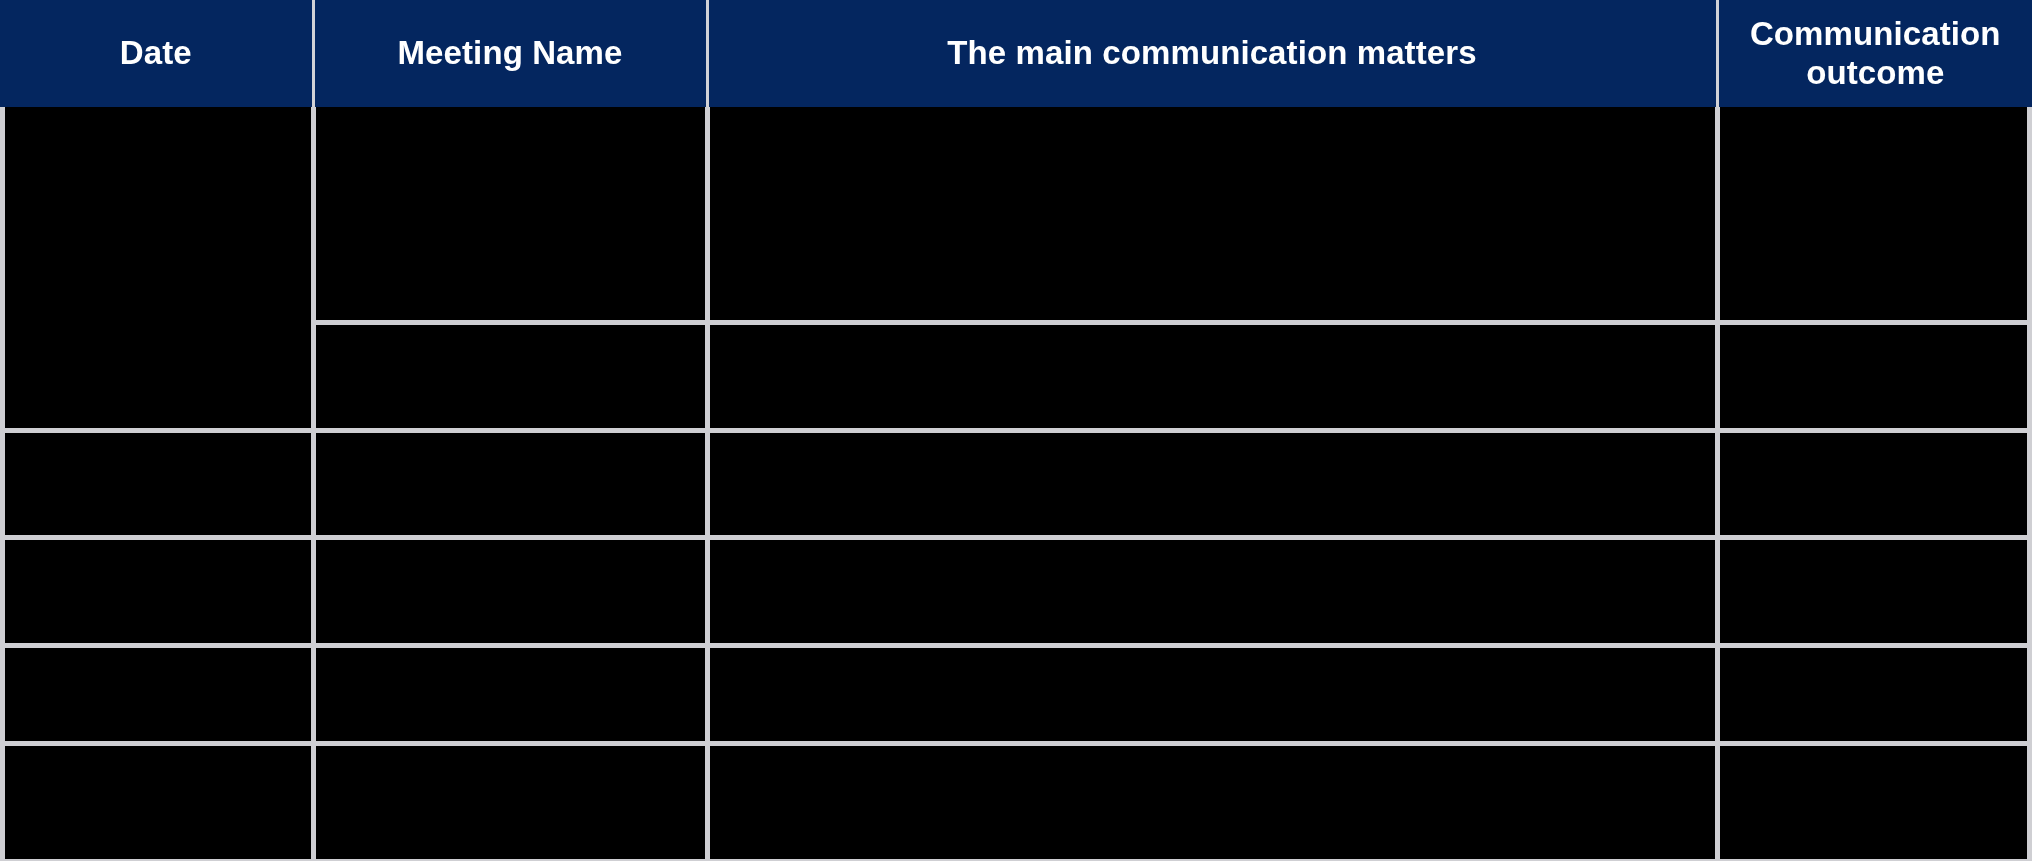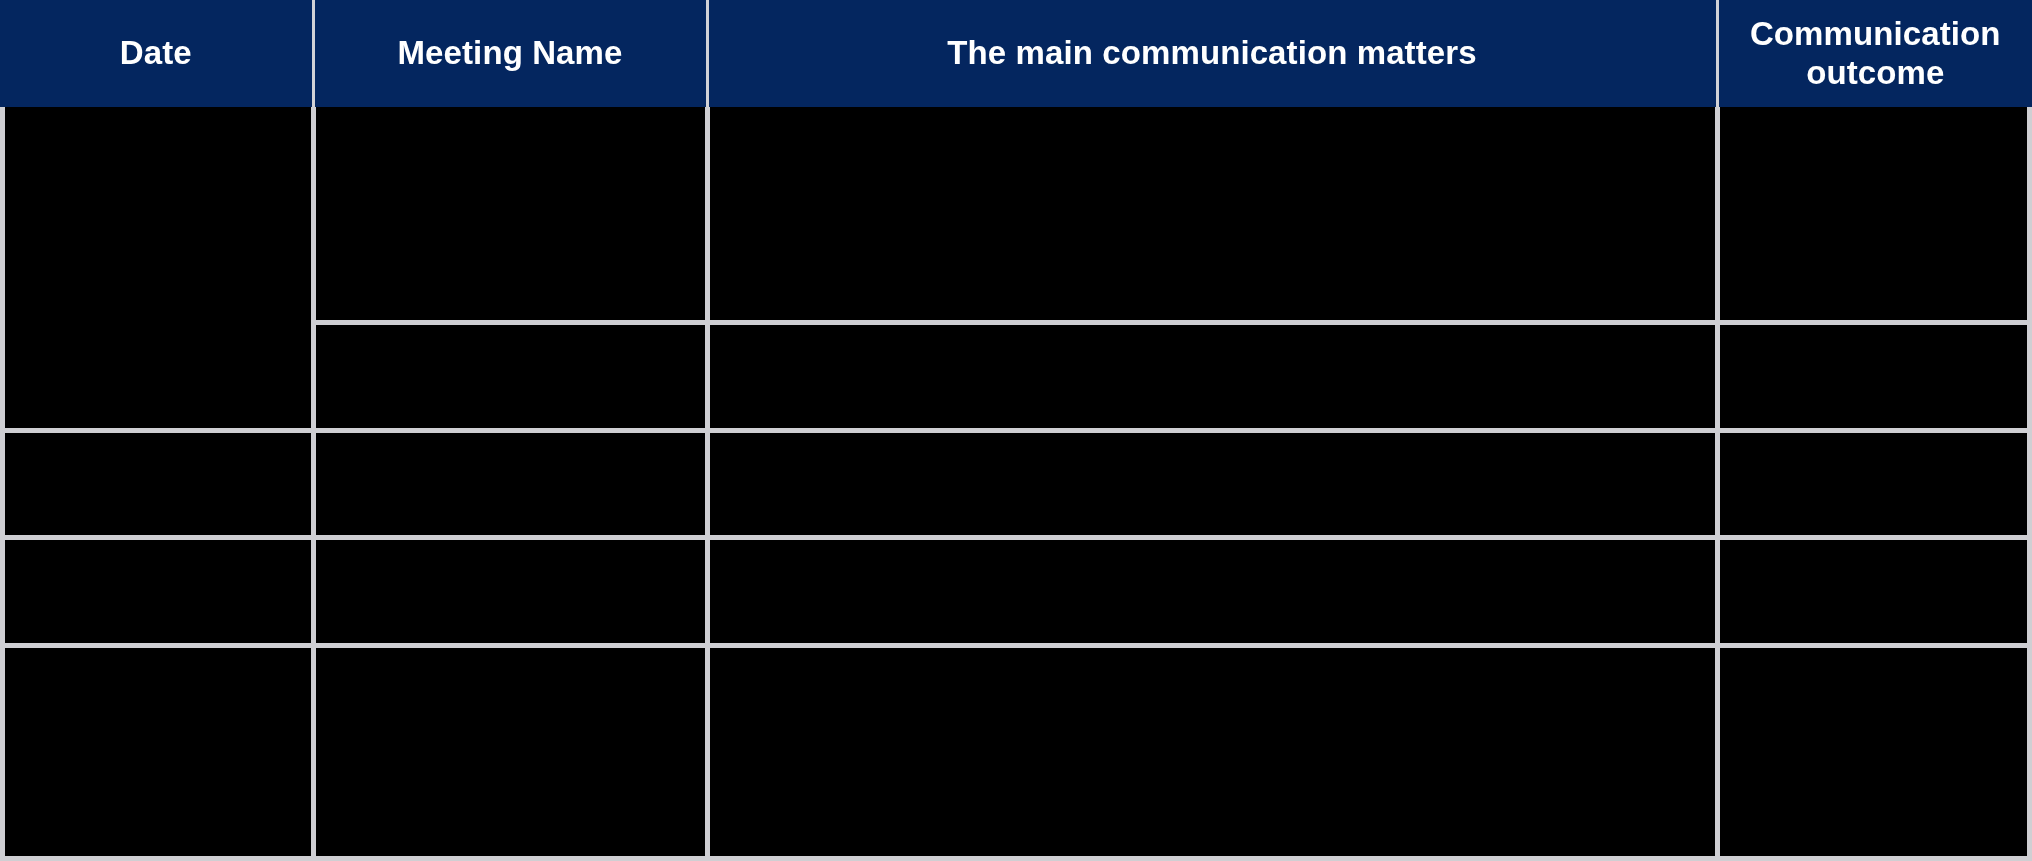--- a/index.html
+++ b/index.html
@@ -10,21 +10,21 @@
   }
   body {
     width: 2032px;
     height: 861px;
     overflow: hidden;
     font-family: "Liberation Sans", sans-serif;
   }
 
   .table-root {
     width: 2032px;
-    height: 861px;
+    height: 746px;
     position: relative;
     background: #000000;
     box-sizing: border-box;
   }
 
   table.comm-table {
     width: 2032px;
     height: 861px;
     border-collapse: collapse;
     table-layout: fixed;

